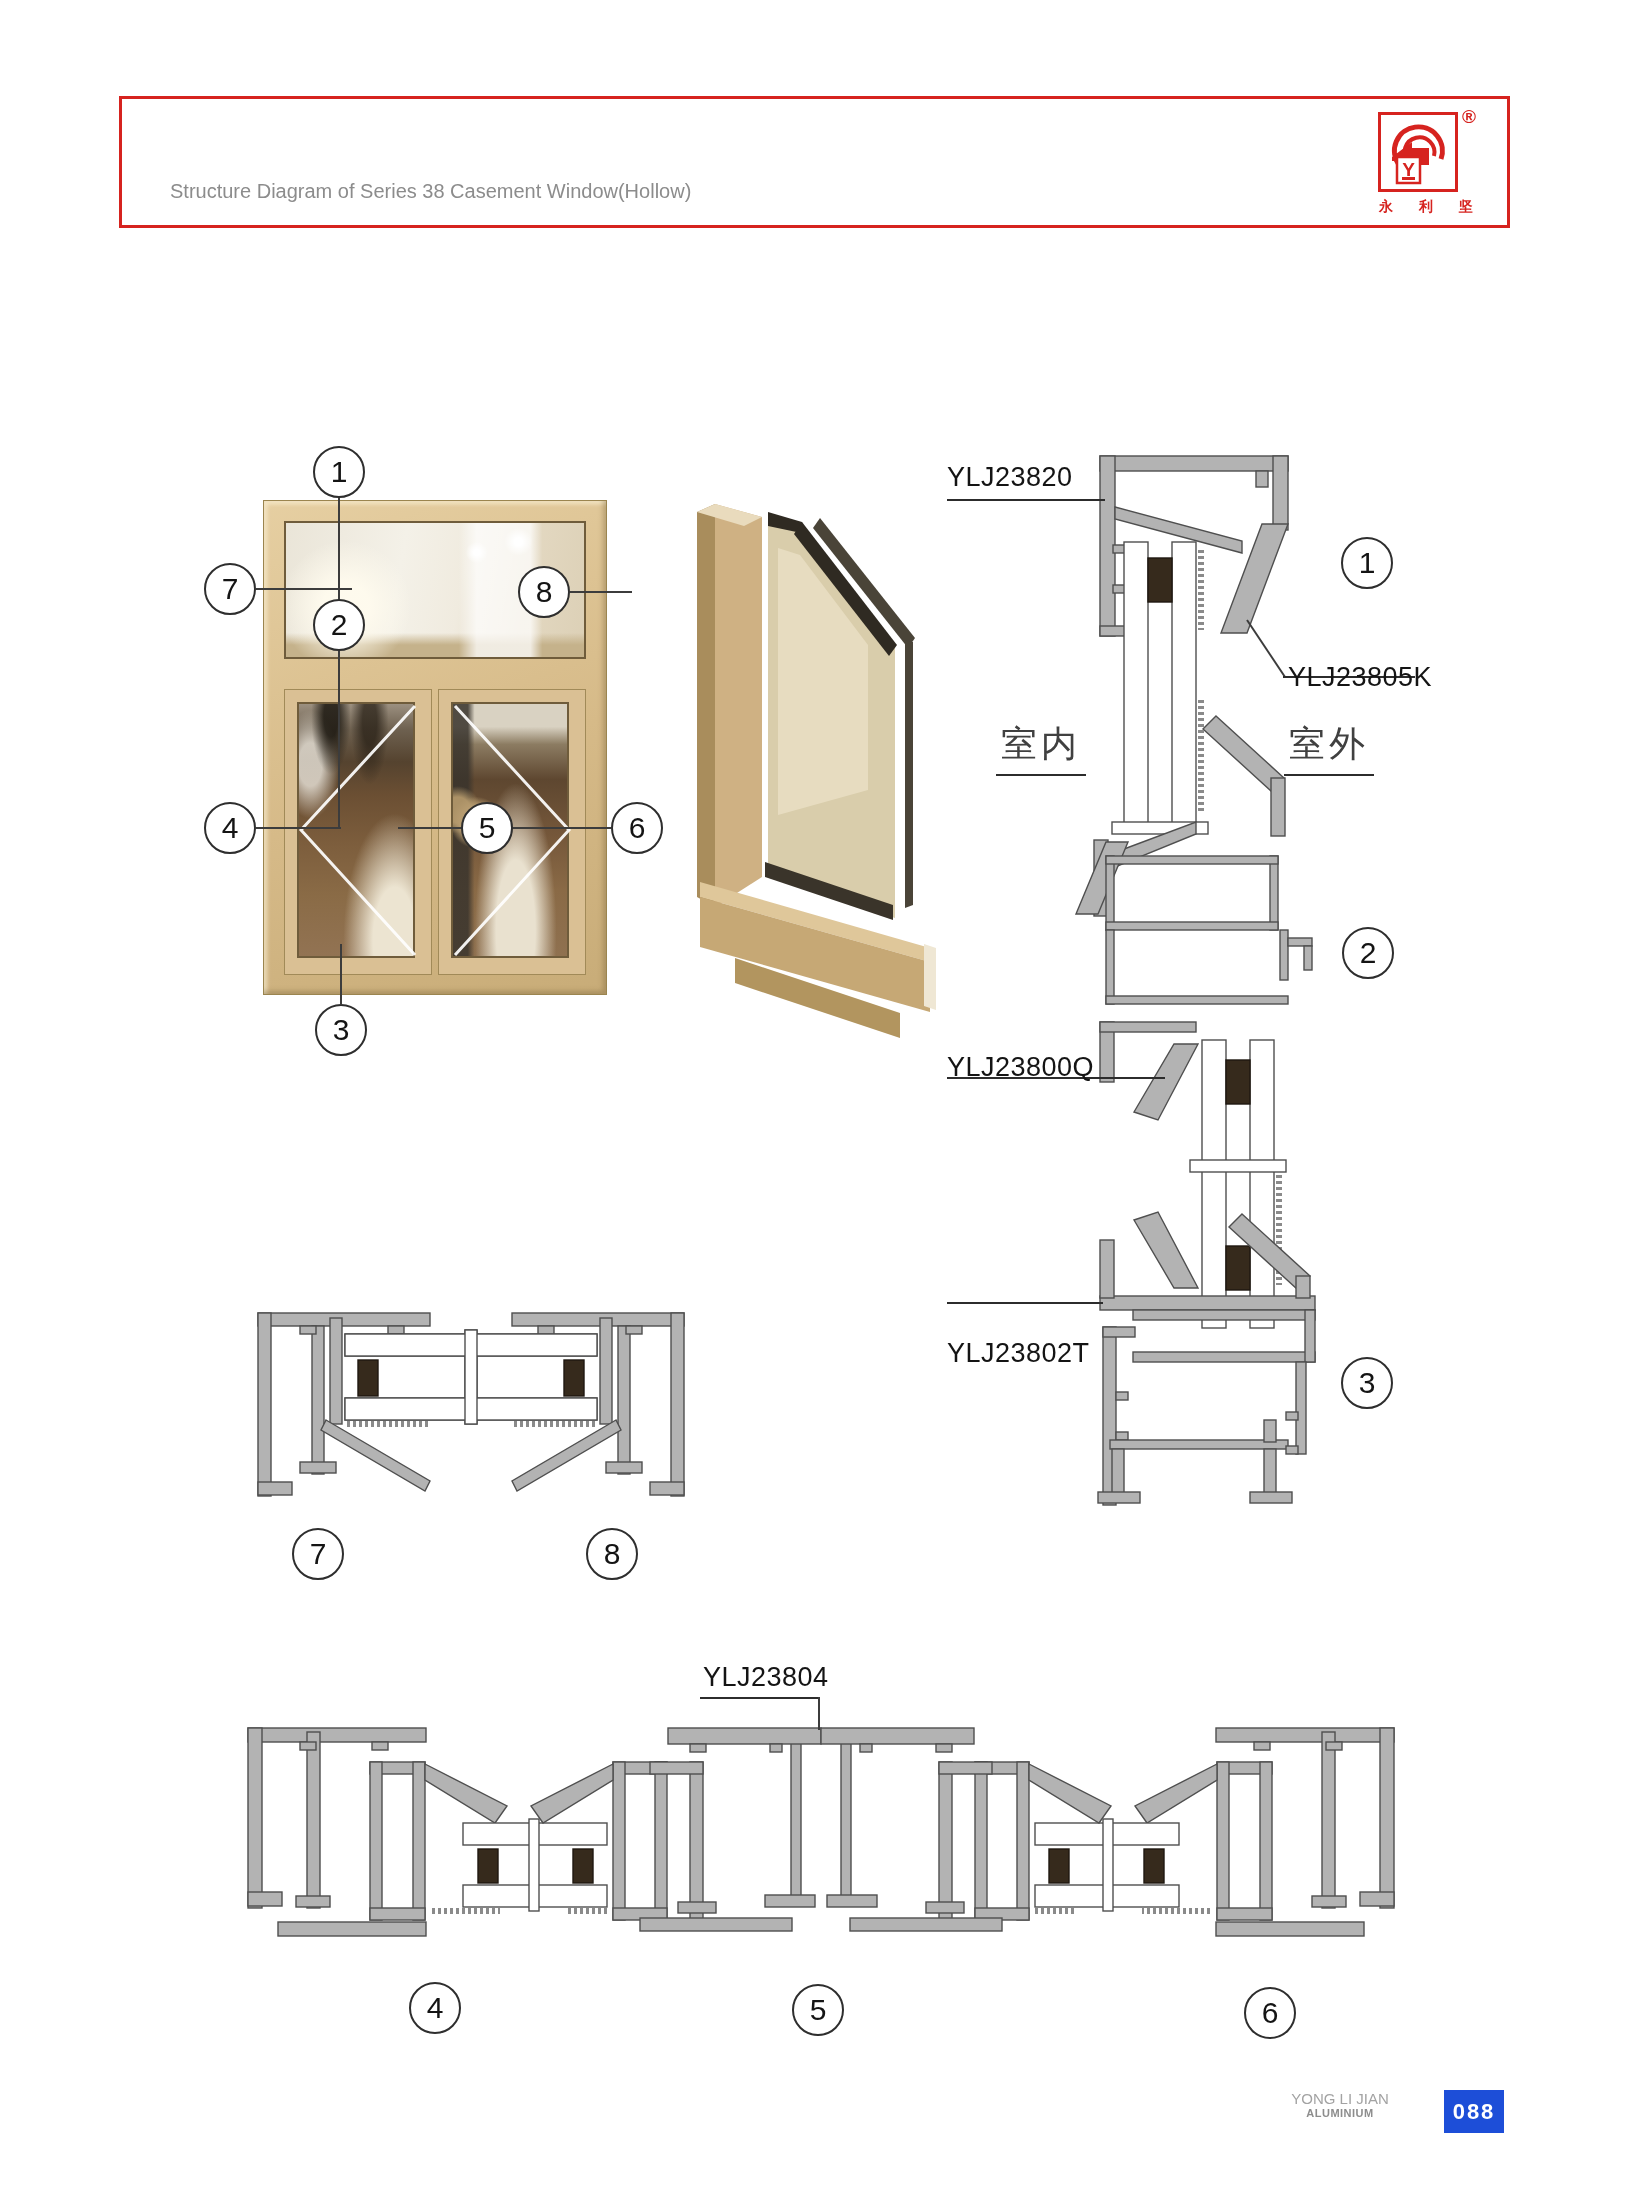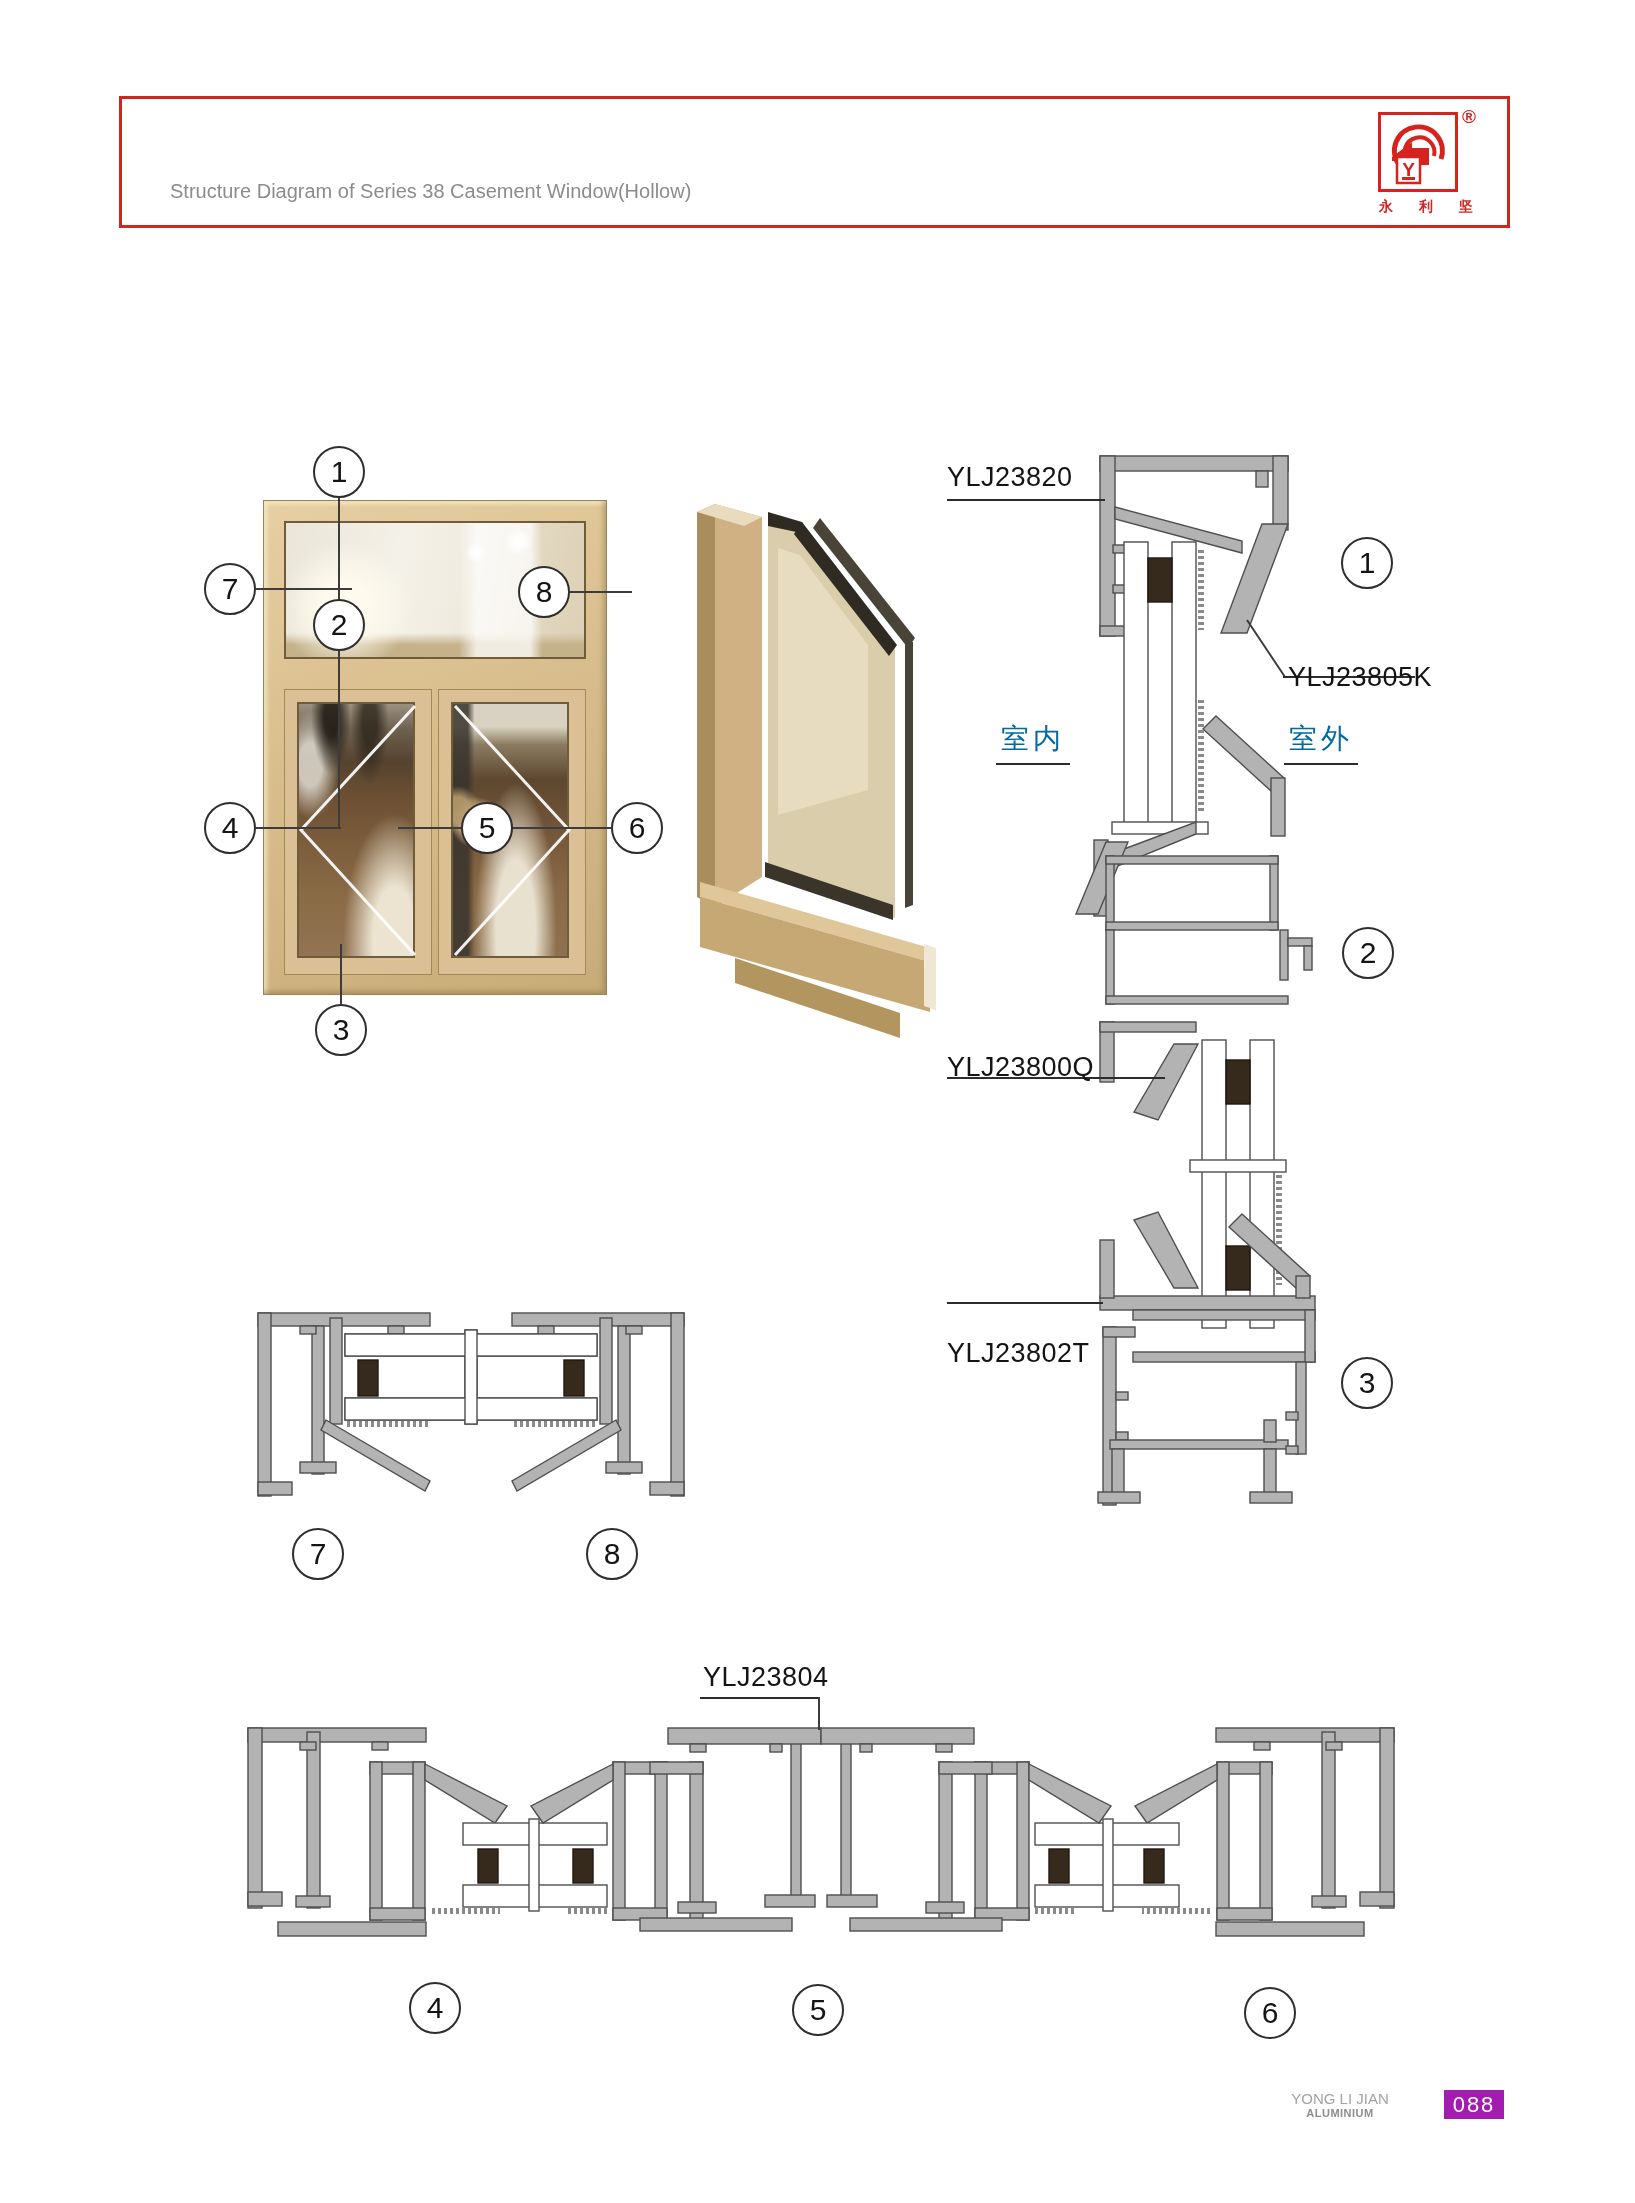--- a/index.html
+++ b/index.html
@@ -42,27 +42,27 @@
       radial-gradient(circle at 20% 47%, #b69b6f 0 10%, rgba(182,155,111,0) 16%),
       radial-gradient(circle at 4% 42%, #ab9166 0 7%, rgba(171,145,102,0) 13%),
       linear-gradient(90deg, rgba(56,51,44,.85) 0 13%, rgba(56,51,44,0) 19%),
       linear-gradient(180deg,#d9d2c2 0 9%,#8c7c62 16%,#5e4730 30%,#75573a 52%,#8a6a46 74%,#8f7150 100%);}
   
   .co{position:absolute;width:48px;height:48px;border:2px solid #2e2e2e;border-radius:50%;background:#fff;
       display:flex;align-items:center;justify-content:center;font-size:30px;color:#141414;z-index:5;}
   .leader{position:absolute;background:#3c3c3c;z-index:4;}
   .plabel{position:absolute;font-size:27px;color:#141414;letter-spacing:.5px;white-space:nowrap;z-index:6;}
   .underline{position:absolute;height:2px;background:#2c2c2c;z-index:4;}
-  .cn-label{position:absolute;font-size:28px;color:#0369a1;border-bottom:2px solid #2c2c2c;padding:0 5px 5px;letter-spacing:4px;z-index:6;}
+  .cn-label{position:absolute;font-size:36px;color:#404040;border-bottom:2px solid #2c2c2c;padding:0 5px 5px;letter-spacing:4px;z-index:6;}
   
   .foot-co{position:absolute;left:1240px;top:2092px;width:200px;text-align:center;z-index:6;}
   .foot-co .l1{font-size:15px;color:#a3a3a3;line-height:14px;}
   .foot-co .l2{font-size:11px;color:#8d8d8d;font-weight:700;letter-spacing:.5px;line-height:15px;}
-  .page-badge{position:absolute;left:1444px;top:2090px;width:60px;height:29px;background:#a21caf;color:#fff;
-      font-size:22px;font-weight:400;display:flex;align-items:center;justify-content:center;letter-spacing:2px;z-index:6;}
+  .page-badge{position:absolute;left:1444px;top:2090px;width:60px;height:43px;background:#1d4ed8;color:#fff;
+      font-size:22px;font-weight:700;display:flex;align-items:center;justify-content:center;letter-spacing:2px;z-index:6;}
   #ovl{position:absolute;left:0;top:0;z-index:3;}
 </style>
 </head>
 <body>
 
 <div class="page">
 
   <div class="hdr-box"></div>
   <div class="title-en">Structure Diagram of Series 38 Casement Window(Hollow)</div>
   <div class="logo-box">

